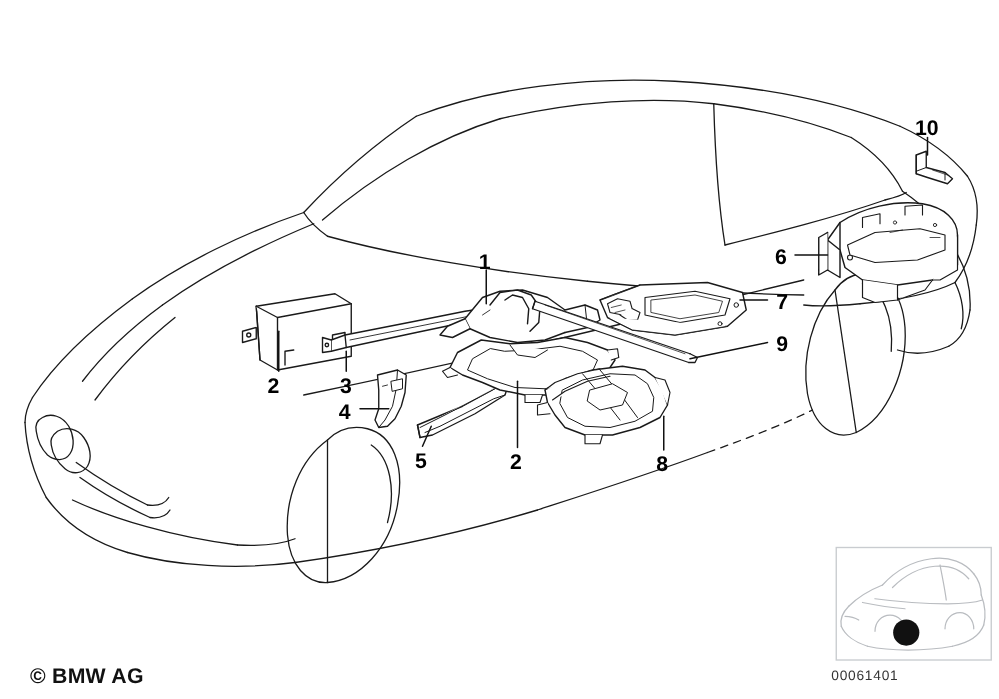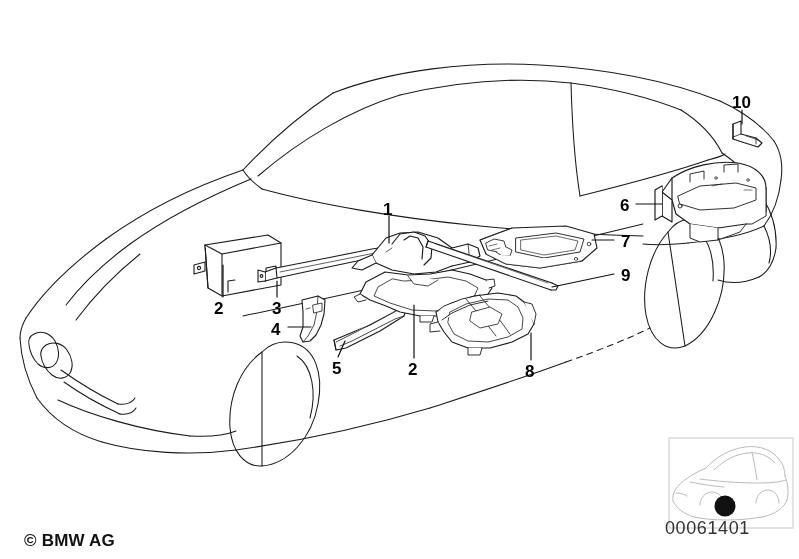--- a/index.html
+++ b/index.html
@@ -31,22 +31,22 @@
     font-size: 17px;
     font-weight: bold;
     letter-spacing: 0.2px;
     color: #111;
     white-space: nowrap;
     text-align: center;
   }
   .diagram-id {
     position: absolute;
     left: 665px;
-    top: 518px;
-    font-size: 18px;
+    top: 535px;
+    font-size: 11px;
     color: #333;
     letter-spacing: 0.6px;
     white-space: nowrap;
   }
   .callout {
     position: absolute;
     font-size: 17px;
     font-weight: bold;
     color: #000;
     line-height: 1;

